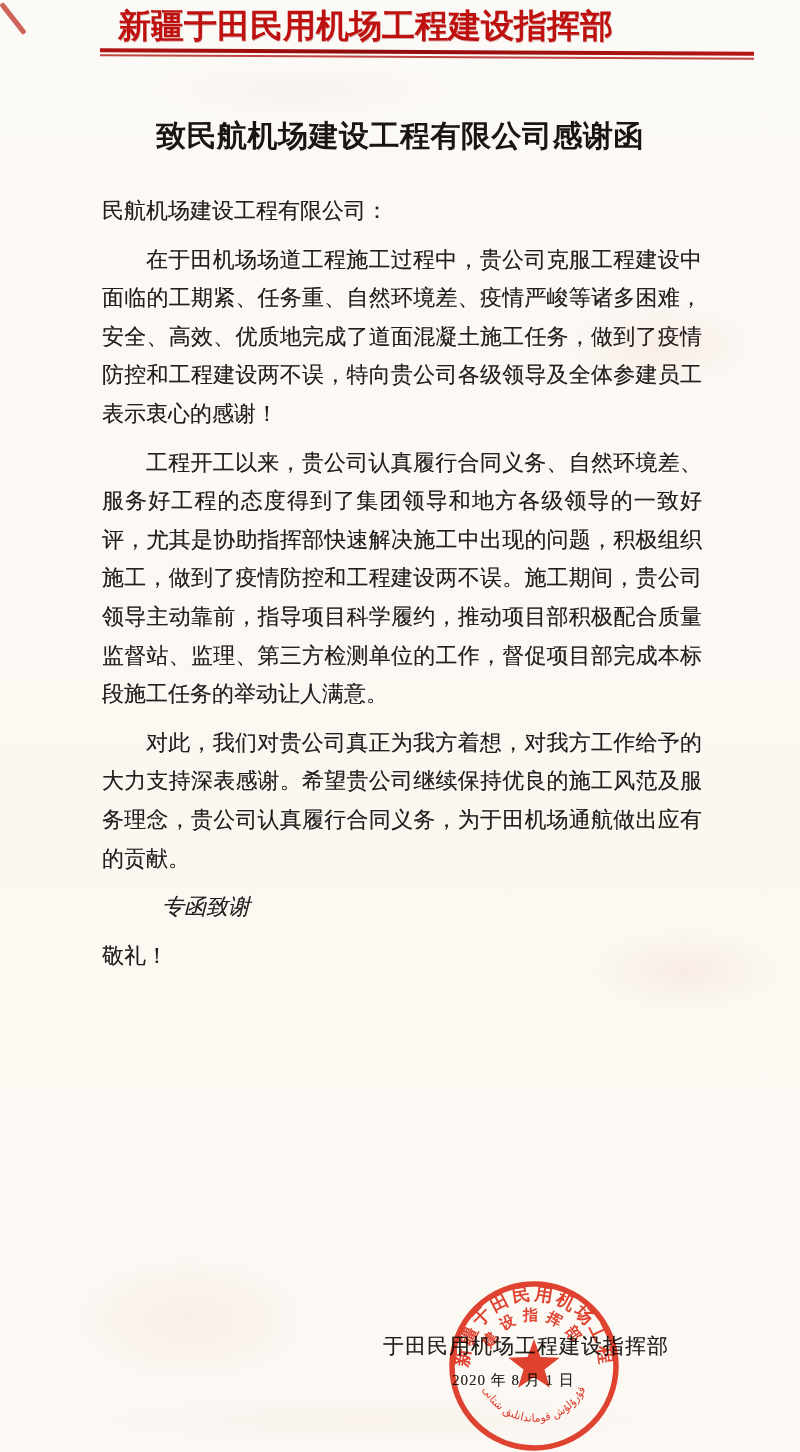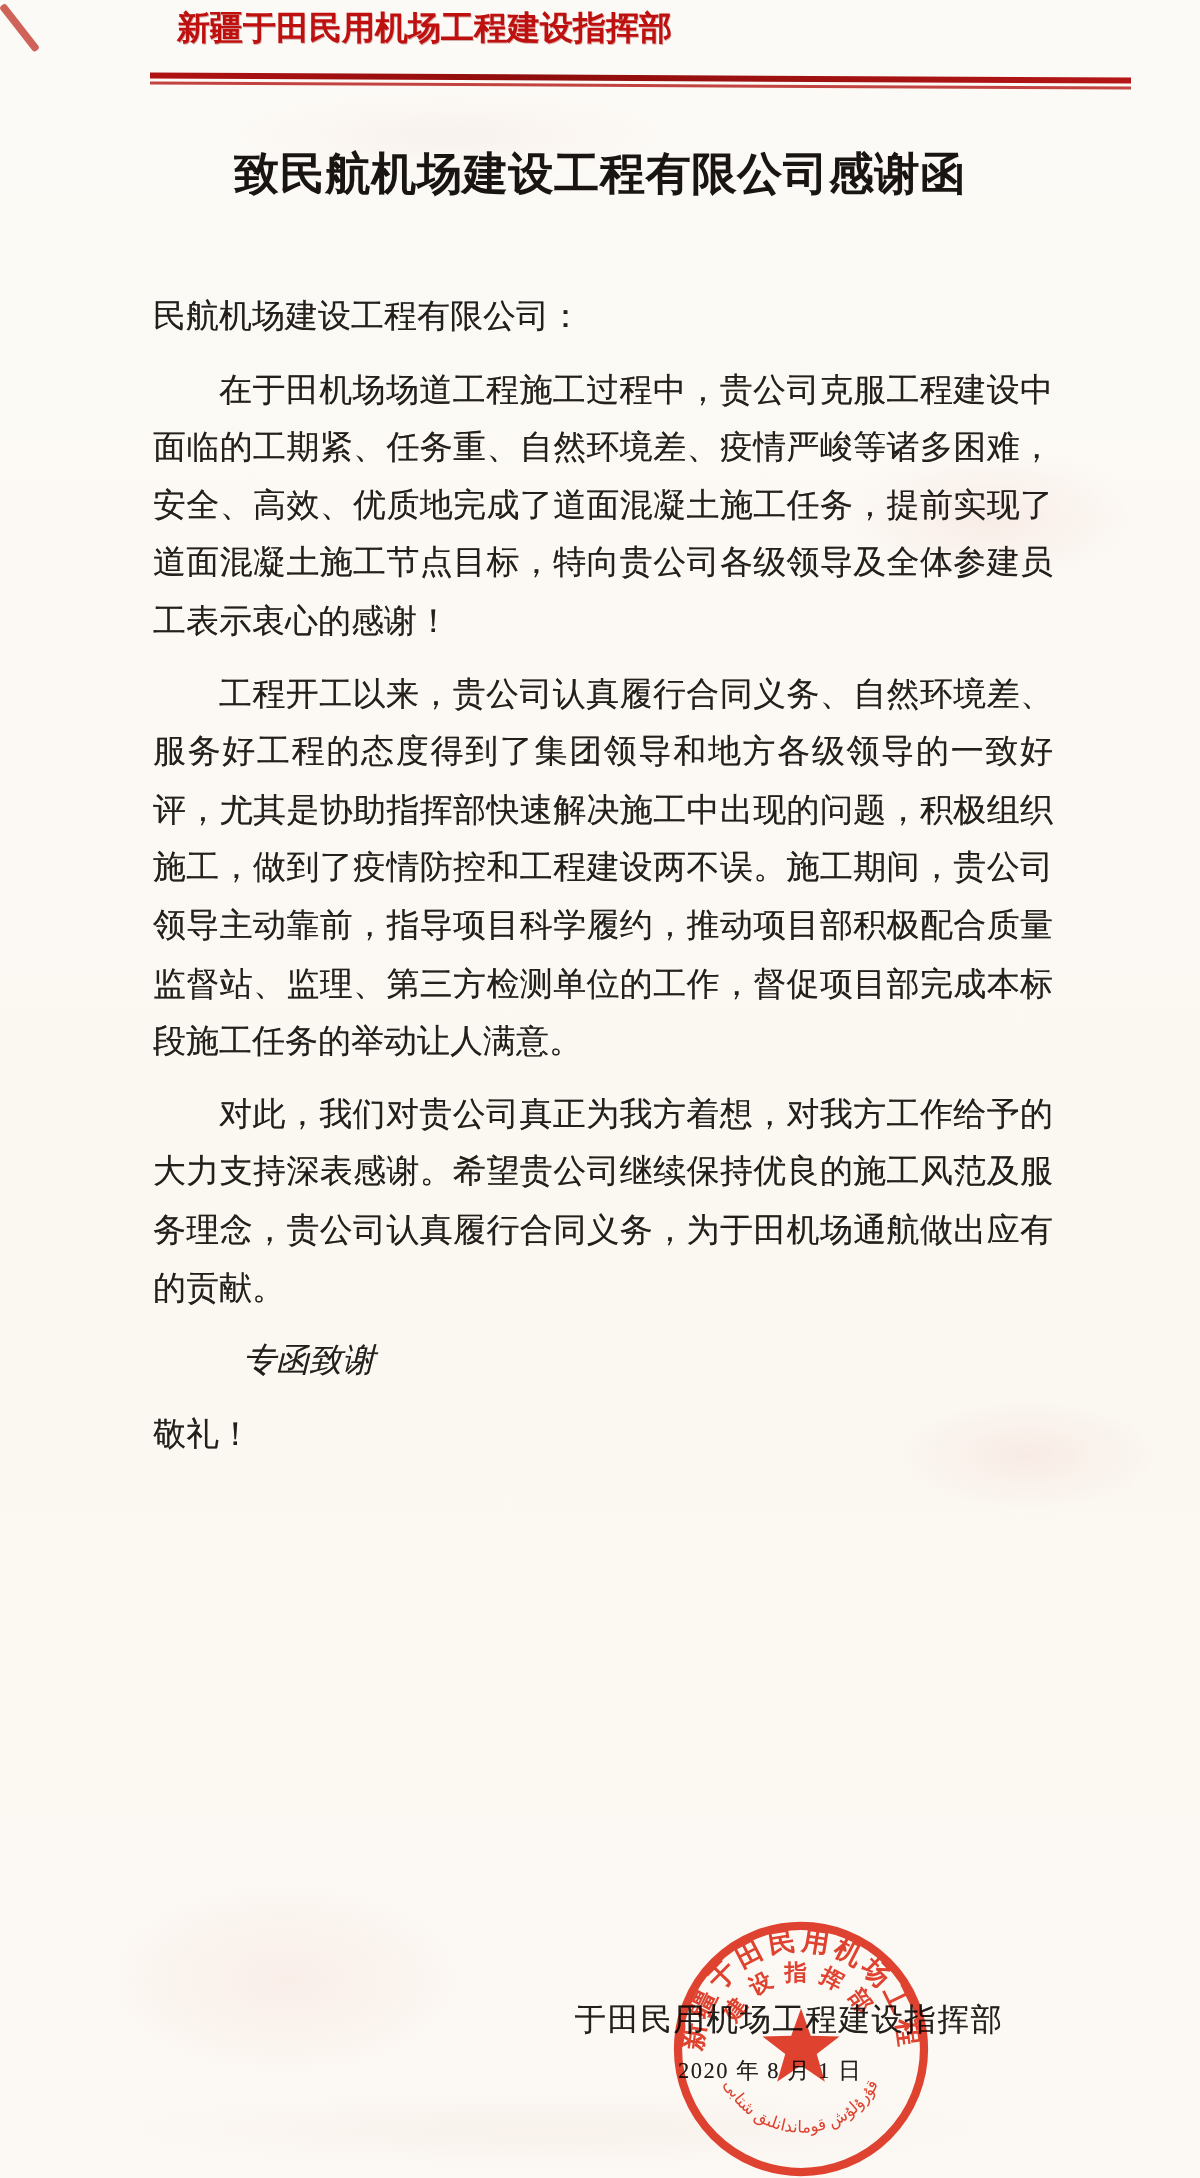--- a/index.html
+++ b/index.html
@@ -21,30 +21,30 @@
   .s4 { left:150px; top:60px;  width:300px; height:60px;  background:radial-gradient(closest-side,rgba(210,140,130,0.07),rgba(210,140,130,0)); }
   .s5 { left:20px;  top:1390px; width:700px; height:60px; background:radial-gradient(closest-side,rgba(200,130,120,0.06),rgba(200,130,120,0)); }
 
   .corner-mark {
     position:absolute; left:-6px; top:16px; width:38px; height:5px;
     background:#c03024; transform:rotate(52deg); opacity:.75; border-radius:2px;
   }
 
   .letterhead {
     position:absolute; left:118px; top:4px; width:540px;
-    font-size:22px; font-weight:bold; letter-spacing:0px;
+    font-size:33px; font-weight:bold; letter-spacing:0px;
     color:#bf1010; white-space:nowrap;
     text-shadow:0.5px 0.5px 0 rgba(140,20,20,0.35);
   }
   .rule { position:absolute; left:100px; width:654px; transform:rotate(0.3deg); }
   .rule-top    { top:50px; height:3.5px; background:linear-gradient(90deg,#b01212,#8f0d0d 40%,#b51616); }
   .rule-bottom { top:56px; height:1.8px; background:#c24340; }
 
   .doc-title {
-    position:absolute; left:0; top:96px; width:800px;
+    position:absolute; left:0; top:116px; width:800px;
     text-align:center; font-size:30px; font-weight:bold; color:#181513;
     letter-spacing:0.5px;
   }
 
   .letter-body {
     position:absolute; left:92px; top:182px; width:620px;
     font-size:22px; line-height:38.6px; text-align:justify;
     text-shadow:0 0 0.4px rgba(35,28,22,0.5);
   }
   .letter-body p { margin:10px; }
@@ -83,21 +83,21 @@
 
   <div class="letterhead">新疆于田民用机场工程建设指挥部</div>
 
   <div class="rule rule-top"></div>
   <div class="rule rule-bottom"></div>
 
   <div class="doc-title">致民航机场建设工程有限公司感谢函</div>
 
   <div class="letter-body">
     <p class="salutation">民航机场建设工程有限公司：</p>
-    <p class="para">在于田机场场道工程施工过程中，贵公司克服工程建设中面临的工期紧、任务重、自然环境差、疫情严峻等诸多困难，安全、高效、优质地完成了道面混凝土施工任务，提前实现了道面混凝土施工节点目标，特向贵公司各级领导及全体参建员工表示衷心的感谢！</p>
+    <p class="para">在于田机场场道工程施工过程中，贵公司克服工程建设中面临的工期紧、任务重、自然环境差、疫情严峻等诸多困难，安全、高效、优质地完成了道面混凝土施工任务，做到了疫情防控和工程建设两不误，特向贵公司各级领导及全体参建员工表示衷心的感谢！</p>
     <p class="para">工程开工以来，贵公司认真履行合同义务、自然环境差、服务好工程的态度得到了集团领导和地方各级领导的一致好评，尤其是协助指挥部快速解决施工中出现的问题，积极组织施工，做到了疫情防控和工程建设两不误。施工期间，贵公司领导主动靠前，指导项目科学履约，推动项目部积极配合质量监督站、监理、第三方检测单位的工作，督促项目部完成本标段施工任务的举动让人满意。</p>
     <p class="para">对此，我们对贵公司真正为我方着想，对我方工作给予的大力支持深表感谢。希望贵公司继续保持优良的施工风范及服务理念，贵公司认真履行合同义务，为于田机场通航做出应有的贡献。</p>
     <p class="closing-phrase">专函致谢</p>
     <p class="closing-salute">敬礼！</p>
   </div>
 
   <div class="signature-org">于田民用机场工程建设指挥部</div>
   <div class="signature-date">2020 年 8 月 1 日</div>
 
   <svg class="seal" width="176" height="176" viewBox="0 0 176 176">

